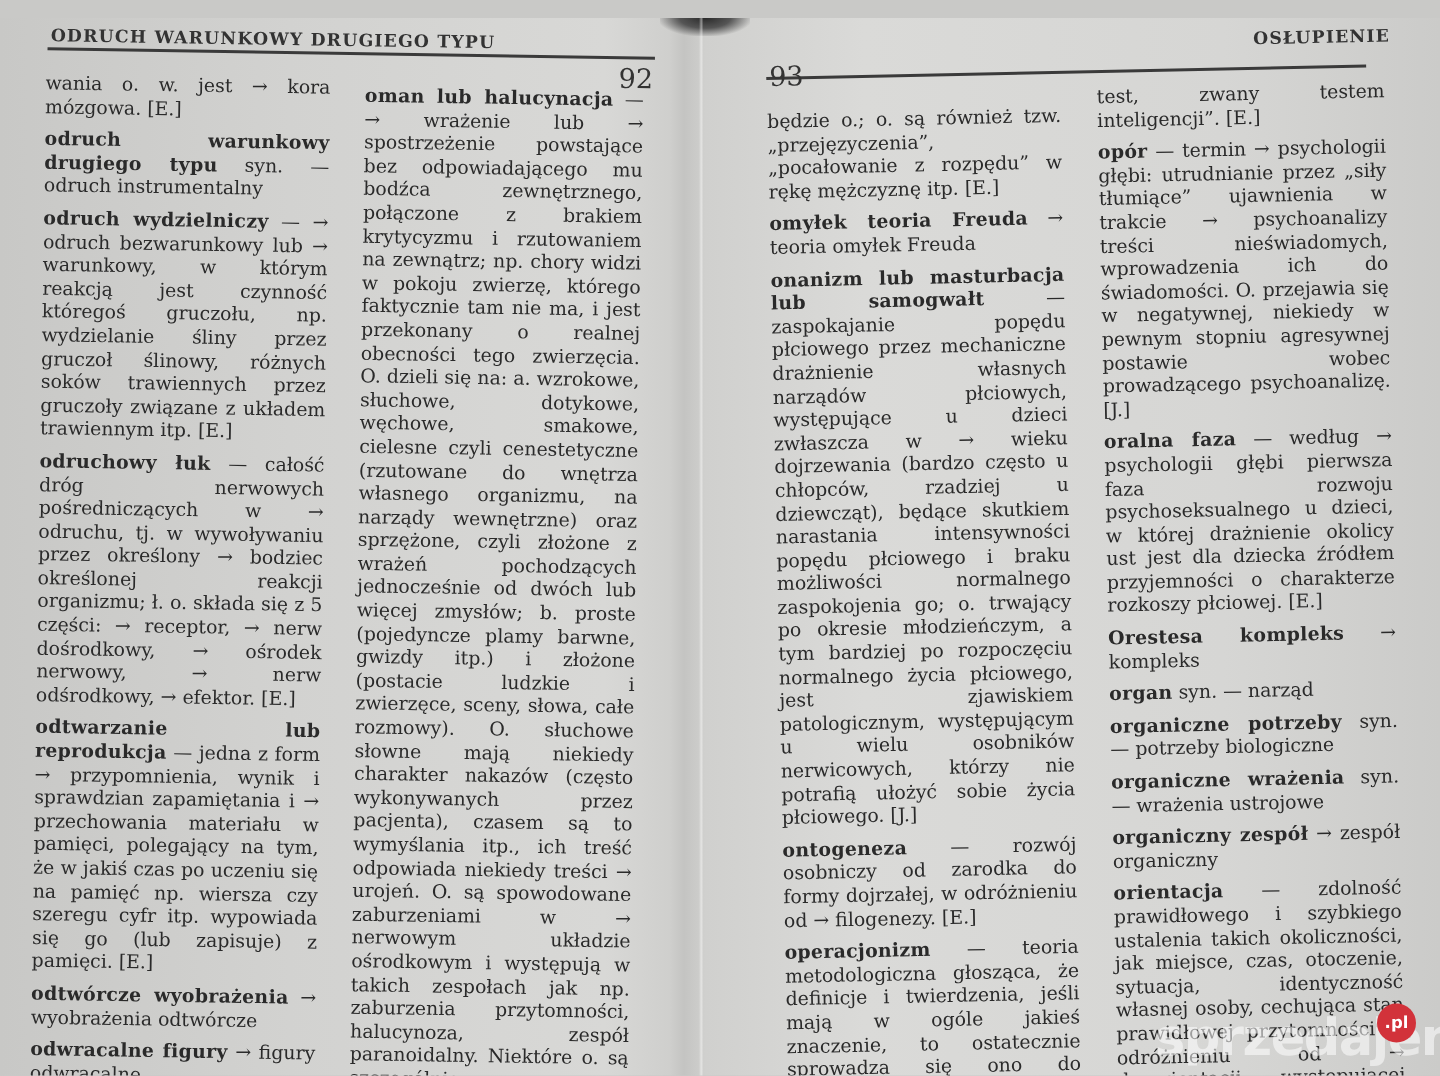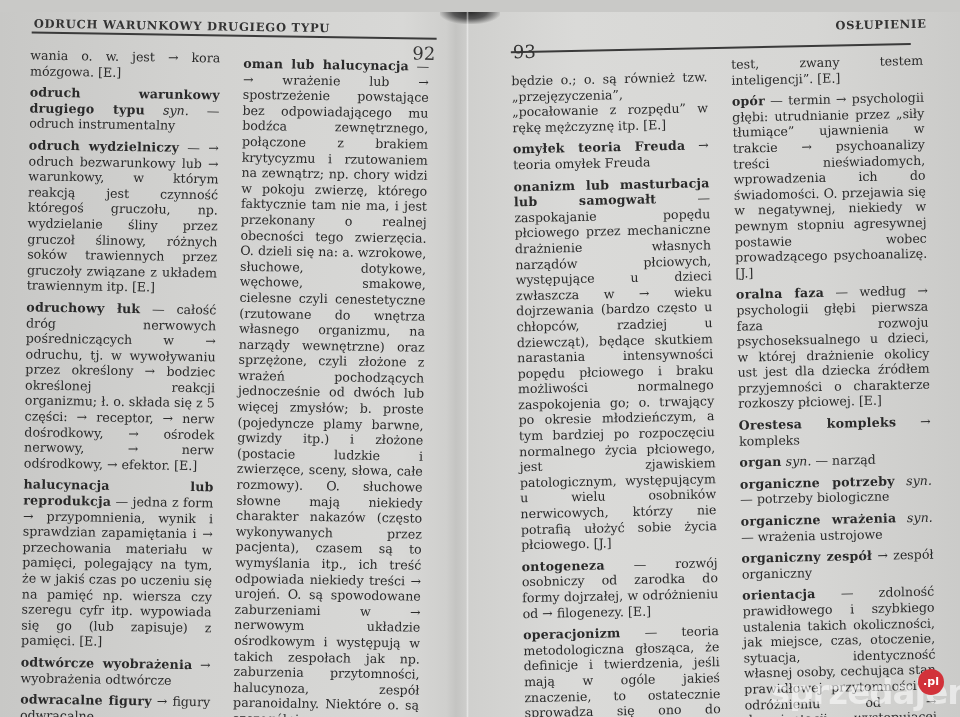--- a/index.html
+++ b/index.html
@@ -26,21 +26,21 @@
     color: #333;
   }
   .rule { position: absolute; height: 2px; background: #3a3a3a; }
   .page-num { position: absolute; font-size: 18px; color: #333; }
   .col {
     position: absolute; font-size: 12.6px; line-height: 15.6px;
     text-align: justify; hyphens: manual;
   }
   .entry { margin: 0 0 6px 0; }
   .entry .t { font-weight: bold; letter-spacing: 0.2px; }
-  .entry .syn { font-style: italic; }
+  .entry .syn { }
   .cont { margin: 0 0 6px 0; }
   
   .tilt-l { transform: rotate(0.9deg); transform-origin: 0 0; }
   .tilt-r { transform: rotate(-1.2deg); transform-origin: 0 0; }
   .watermark {
     position: absolute; left: 770px; top: 660px; font-family: "DejaVu Sans", sans-serif;
     font-size: 34px; font-weight: bold; color: rgba(255,255,255,0.55);
     letter-spacing: -1px;
   }
   .wm-badge {
@@ -59,21 +59,21 @@
   <div class="tilt-l" style="position:absolute;left:0;top:0;width:470px;height:717px;">
     <div class="running-head" style="left:34px;top:4px;">ODRUCH WARUNKOWY DRUGIEGO TYPU</div>
     <div class="rule" style="left:32px;top:19px;width:405px;"></div>
     <div class="page-num" style="left:413px;top:24px;">92</div>
 
     <div class="col" id="lc1" style="left:31px;top:35px;width:190px;">
         <p class="cont">wania o. w. jest → kora mózgowa. [E.]</p>
         <p class="entry"><span class="t">odruch warunkowy drugiego typu</span> <span class="syn">syn.</span> <span>— odruch instrumentalny</span></p>
         <p class="entry"><span class="t">odruch wydzielniczy</span> <span>— → odruch bezwarunkowy lub → warunkowy, w którym reakcją jest czynność któregoś gruczołu, np. wydzielanie śliny przez gruczoł ślinowy, różnych soków trawiennych przez gruczoły związane z układem trawiennym itp. [E.]</span></p>
         <p class="entry"><span class="t">odruchowy łuk</span> <span>— całość dróg nerwowych pośredniczących w → odruchu, tj. w wywoływaniu przez określony → bodziec określonej reakcji organizmu; ł. o. składa się z 5 części: → receptor, → nerw dośrodkowy, → ośrodek nerwowy, → nerw odśrodkowy, → efektor. [E.]</span></p>
-        <p class="entry"><span class="t">halucynacja lub reprodukcja</span> <span>— jedna z form → przypomnienia, wynik i sprawdzian zapamiętania i → przechowania materiału w pamięci, polegający na tym, że w jakiś czas po uczeniu się na pamięć np. wiersza czy szeregu cyfr itp. wypowiada się go (lub zapisuje) z pamięci. [E.]</span></p>
+        <p class="entry"><span class="t">odtwarzanie lub reprodukcja</span> <span>— jedna z form → przypomnienia, wynik i sprawdzian zapamiętania i → przechowania materiału w pamięci, polegający na tym, że w jakiś czas po uczeniu się na pamięć np. wiersza czy szeregu cyfr itp. wypowiada się go (lub zapisuje) z pamięci. [E.]</span></p>
         <p class="entry"><span class="t">odtwórcze wyobrażenia</span> <span>→ wyobrażenia odtwórcze</span></p>
         <p class="entry"><span class="t">odwracalne figury</span> <span>→ figury odwracalne</span></p>
         <p class="entry"><span class="t">odynofobia</span> </p>
       </div>
     <div class="col" id="lc2" style="left:244px;top:40px;width:186px;">
         <p class="entry"><span class="t">oman lub halucynacja</span> <span>— → wrażenie lub → spostrzeżenie powstające bez odpowiadającego mu bodźca zewnętrznego, połączone z brakiem krytycyzmu i rzutowaniem na zewnątrz; np. chory widzi w pokoju zwierzę, którego faktycznie tam nie ma, i jest przekonany o realnej obecności tego zwierzęcia. O. dzieli się na: a. wzrokowe, słuchowe, dotykowe, węchowe, smakowe, cielesne czyli cenestetyczne (rzutowane do wnętrza własnego organizmu, na narządy wewnętrzne) oraz sprzężone, czyli złożone z wrażeń pochodzących jednocześnie od dwóch lub więcej zmysłów; b. proste (pojedyncze plamy barwne, gwizdy itp.) i złożone (postacie ludzkie i zwierzęce, sceny, słowa, całe rozmowy). O. słuchowe słowne mają niekiedy charakter nakazów (często wykonywanych przez pacjenta), czasem są to wymyślania itp., ich treść odpowiada niekiedy treści → urojeń. O. są spowodowane zaburzeniami w → nerwowym układzie ośrodkowym i występują w takich zespołach jak np. zaburzenia przytomności, halucynoza, zespół paranoidalny. Niektóre o. są szczególnie charakterystyczne dla poszczególnych zespołów, np. sceny wzrokowe, często barwne — dla zespołu majaczenia; o. słuchowe słowne — dla zespołu paranoidalnego i halucynozy; o. węchowe występują prawie wyłącznie w zespole paranoidalnym. [J.]</span></p>
       </div>
   </div>
 
   <div class="tilt-r" style="position:absolute;left:480px;top:0;width:480px;height:717px;">

